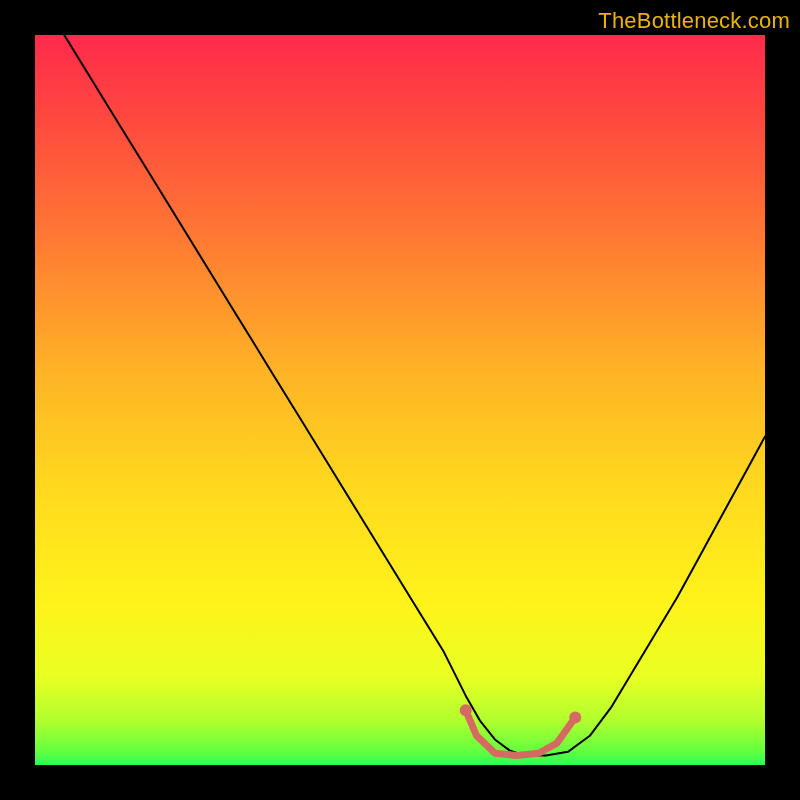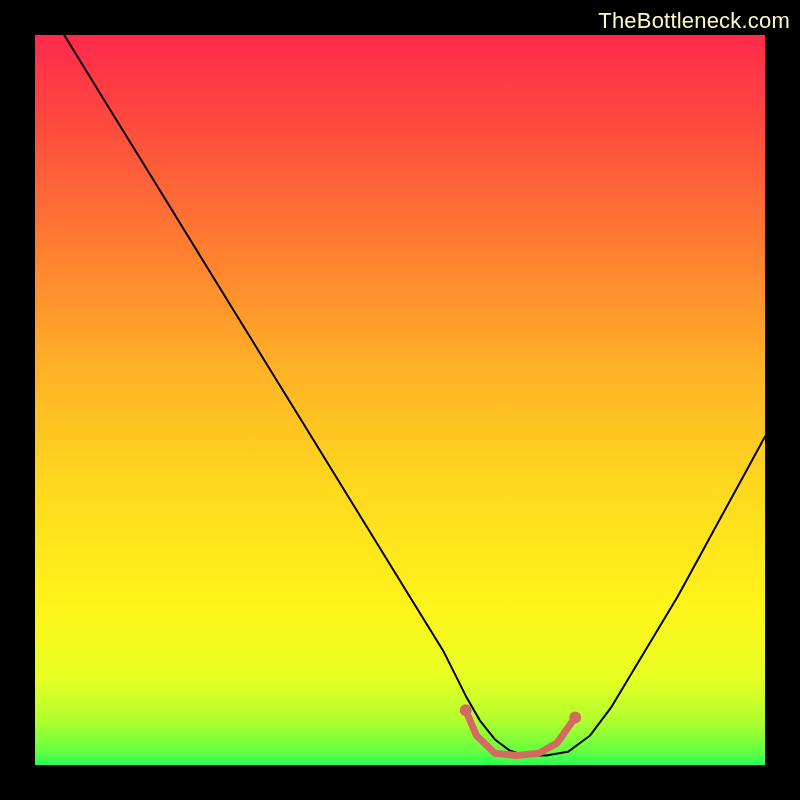--- a/index.html
+++ b/index.html
@@ -29,21 +29,21 @@
     inset: 0;
   }
   .svg-overlay {
     position: absolute;
     inset: 0;
   }
   .watermark {
     position: absolute;
     top: 8px;
     right: 10px;
-    color: #fef9c3;
+    color: #eab308;
     font-size: 22px;
     font-weight: 400;
     letter-spacing: 0.2px;
     user-select: none;
   }
 </style>
 </head>
 <body>
 
 <div class="chart-wrap">

